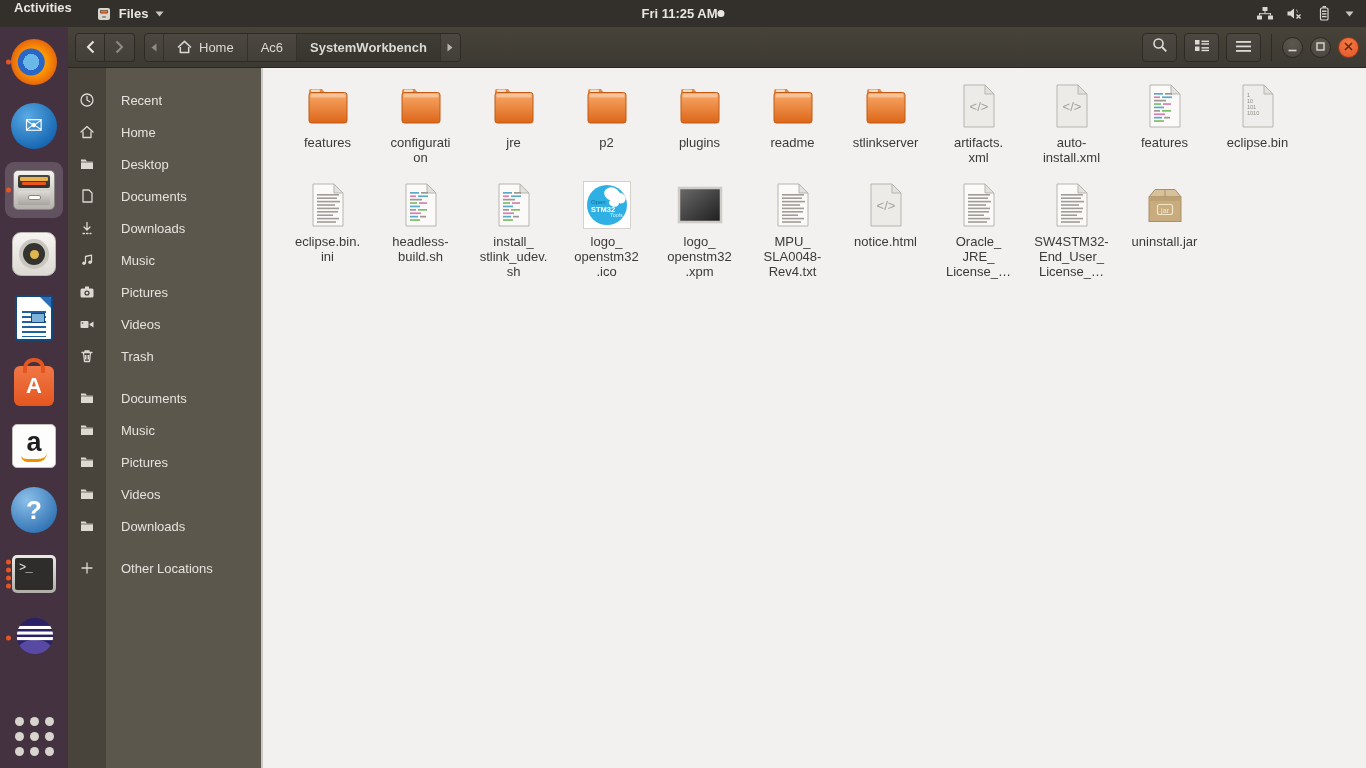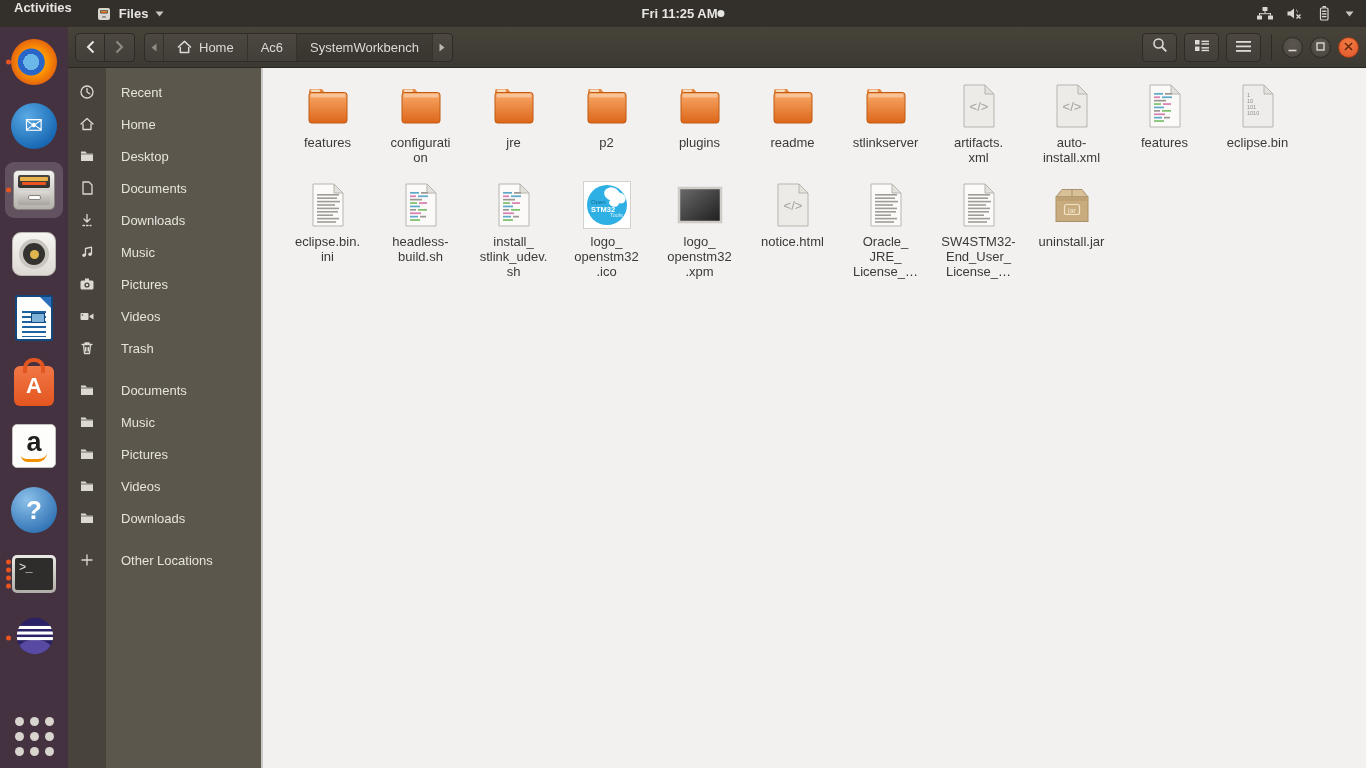--- a/index.html
+++ b/index.html
@@ -75,31 +75,31 @@
   .navbtns { display:flex; }
   .hbtn { height:29px; background:linear-gradient(#4c4841,#423f38); border:1px solid #2e2b27;
           color:#e3e1dc; display:flex; align-items:center; justify-content:center; }
   .hbtn.back { width:30px; border-radius:4px 0 0 4px; }
   .hbtn.fwd  { width:30px; border-radius:0 4px 4px 0; border-left:none; color:#8f8c85; }
   .pathbar { display:flex; height:29px; border:1px solid #2e2b27; border-radius:4px; overflow:hidden;
              background:linear-gradient(#4c4841,#423f38); color:#dcdad5; font-size:13px; }
   .parrow { width:19px; display:flex; align-items:center; justify-content:center; color:#8f8c85; border-right:1px solid #35322c; }
   .parrow.last { border-right:none; }
   .pseg { display:flex; align-items:center; gap:7px; padding:0 13px; border-right:1px solid #35322c; }
-  .pseg.current { font-weight:400; background:linear-gradient(#403d36,#38352f);align-items:center; }
+  .pseg.current { font-weight:700; background:linear-gradient(#403d36,#38352f);align-items:center; }
   .hb-right { margin-left:auto; display:flex; align-items:center; gap:7px; }
   .sqbtn { width:35px; height:29px; border-radius:4px; background:linear-gradient(#4c4841,#423f38);
            border:1px solid #2e2b27; display:flex; align-items:center; justify-content:center; }
   .wc-sep { width:1px; height:27px; background:#2e2b27; margin:0 3px; }
   .wc { width:21px; height:21px; border-radius:50%; border:1px solid #2b2925; color:#dbd8d3;
         background:radial-gradient(circle at 50% 30%, #5d584f, #47433c); display:flex; align-items:center; justify-content:center; }
   .wc.close { background:radial-gradient(circle at 50% 30%, #f37c43, #e2542b); border-color:#9c3a13; color:#6b2a0c; }
 
   .wbody { flex:1; display:flex; min-height:0; }
-  .sidebar { width:195px; flex:0 0 auto; color:#e6e3dd; font-size:13px; padding-top:8px;
+  .sidebar { width:195px; flex:0 0 auto; color:#e6e3dd; font-size:13px; padding-top:16px;
              background:linear-gradient(to right, #48433b 0, #48433b 38px, #5c574d 38px);
              border-right:2px solid #cac8c4; }
   .srow { height:32px; display:flex; align-items:center; }
   .srow .sic { width:38px; display:flex; justify-content:center; flex:0 0 auto; color:#dcd9d3; }
   .srow .slb { padding-left:15px; white-space:nowrap; }
   .sgap { height:10px; }
 
   .content { flex:1; padding:14px 0 0 18px; overflow:hidden; }
   .grid { display:grid; grid-template-columns:repeat(11, 93px); row-gap:16px; }
   .cell { display:flex; flex-direction:column; align-items:center; }
@@ -800,63 +800,83 @@
     <rect x="3" y="7" width="42" height="34" fill="url(#dkg)" stroke="#cfccc7" stroke-width="2.5"></rect>
               </svg>
             </div>
             <div class="flb">logo_
 openstm32
 .xpm</div>
           </div>
           <div class="cell">
             <div class="fic">
               <svg width="48" height="48" viewBox="0 0 48 48">
-  <path d="M9 3h21l9 9v33H9z" fill="#edebe8" stroke="#b7b4af"></path>
-  <path d="M30 3l9 9h-9z" fill="#e4e1dc" stroke="#b7b4af"></path>
-                <text x="24" y="29" font-size="13" fill="#a5a29d" text-anchor="middle">&lt;/&gt;</text>
-              </svg>
-            </div>
-            <div class="flb">notice.html</div>
-          </div>
-          <div class="cell">
-            <div class="fic">
-              <svg width="48" height="48" viewBox="0 0 48 48">
   <path d="M9 3h21l9 9v33H9z" fill="#fbfaf9" stroke="#b7b4af"></path>
   <path d="M30 3l9 9h-9z" fill="#e4e1dc" stroke="#b7b4af"></path>
                 <rect x="13" y="13" width="22" height="1.6" fill="#a09d98"></rect>
                 <rect x="13" y="16.4" width="20" height="1.6" fill="#a09d98"></rect>
                 <rect x="13" y="19.8" width="23" height="1.6" fill="#a09d98"></rect>
                 <rect x="13" y="23.2" width="18" height="1.6" fill="#a09d98"></rect>
                 <rect x="13" y="26.6" width="22" height="1.6" fill="#a09d98"></rect>
                 <rect x="13" y="30" width="21" height="1.6" fill="#a09d98"></rect>
                 <rect x="13" y="33.4" width="16" height="1.6" fill="#a09d98"></rect>
                 <rect x="13" y="36.8" width="22" height="1.6" fill="#a09d98"></rect>
                 <rect x="13" y="40.2" width="19" height="1.6" fill="#a09d98"></rect>
               </svg>
             </div>
-            <div class="flb">Oracle_
-JRE_
-License_…</div>
+            <div class="flb">MPU_
+SLA0048-
+Rev4.txt</div>
+          </div>
+          <div class="cell">
+            <div class="fic">
+              <svg width="48" height="48" viewBox="0 0 48 48">
+  <path d="M9 3h21l9 9v33H9z" fill="#edebe8" stroke="#b7b4af"></path>
+  <path d="M30 3l9 9h-9z" fill="#e4e1dc" stroke="#b7b4af"></path>
+                <text x="24" y="29" font-size="13" fill="#a5a29d" text-anchor="middle">&lt;/&gt;</text>
+              </svg>
+            </div>
+            <div class="flb">notice.html</div>
           </div>
           <div class="cell">
             <div class="fic">
               <svg width="48" height="48" viewBox="0 0 48 48">
   <path d="M9 3h21l9 9v33H9z" fill="#fbfaf9" stroke="#b7b4af"></path>
   <path d="M30 3l9 9h-9z" fill="#e4e1dc" stroke="#b7b4af"></path>
                 <rect x="13" y="13" width="22" height="1.6" fill="#a09d98"></rect>
                 <rect x="13" y="16.4" width="20" height="1.6" fill="#a09d98"></rect>
                 <rect x="13" y="19.8" width="23" height="1.6" fill="#a09d98"></rect>
                 <rect x="13" y="23.2" width="18" height="1.6" fill="#a09d98"></rect>
                 <rect x="13" y="26.6" width="22" height="1.6" fill="#a09d98"></rect>
                 <rect x="13" y="30" width="21" height="1.6" fill="#a09d98"></rect>
                 <rect x="13" y="33.4" width="16" height="1.6" fill="#a09d98"></rect>
                 <rect x="13" y="36.8" width="22" height="1.6" fill="#a09d98"></rect>
                 <rect x="13" y="40.2" width="19" height="1.6" fill="#a09d98"></rect>
               </svg>
             </div>
+            <div class="flb">Oracle_
+JRE_
+License_…</div>
+          </div>
+          <div class="cell">
+            <div class="fic">
+              <svg width="48" height="48" viewBox="0 0 48 48">
+  <path d="M9 3h21l9 9v33H9z" fill="#fbfaf9" stroke="#b7b4af"></path>
+  <path d="M30 3l9 9h-9z" fill="#e4e1dc" stroke="#b7b4af"></path>
+                <rect x="13" y="13" width="22" height="1.6" fill="#a09d98"></rect>
+                <rect x="13" y="16.4" width="20" height="1.6" fill="#a09d98"></rect>
+                <rect x="13" y="19.8" width="23" height="1.6" fill="#a09d98"></rect>
+                <rect x="13" y="23.2" width="18" height="1.6" fill="#a09d98"></rect>
+                <rect x="13" y="26.6" width="22" height="1.6" fill="#a09d98"></rect>
+                <rect x="13" y="30" width="21" height="1.6" fill="#a09d98"></rect>
+                <rect x="13" y="33.4" width="16" height="1.6" fill="#a09d98"></rect>
+                <rect x="13" y="36.8" width="22" height="1.6" fill="#a09d98"></rect>
+                <rect x="13" y="40.2" width="19" height="1.6" fill="#a09d98"></rect>
+              </svg>
+            </div>
             <div class="flb">SW4STM32-
 End_User_
 License_…</div>
           </div>
           <div class="cell">
             <div class="fic">
               <svg width="48" height="48" viewBox="0 0 48 48">
     <polygon points="8,16 14,8.5 34,8.5 40,16" fill="#d8c098" stroke="#a8906a"></polygon>
     <path d="M24 8.5V16" stroke="#a8906a"></path>
     <rect x="8" y="16" width="32" height="24.5" fill="#c9ac7e" stroke="#a8906a"></rect>

